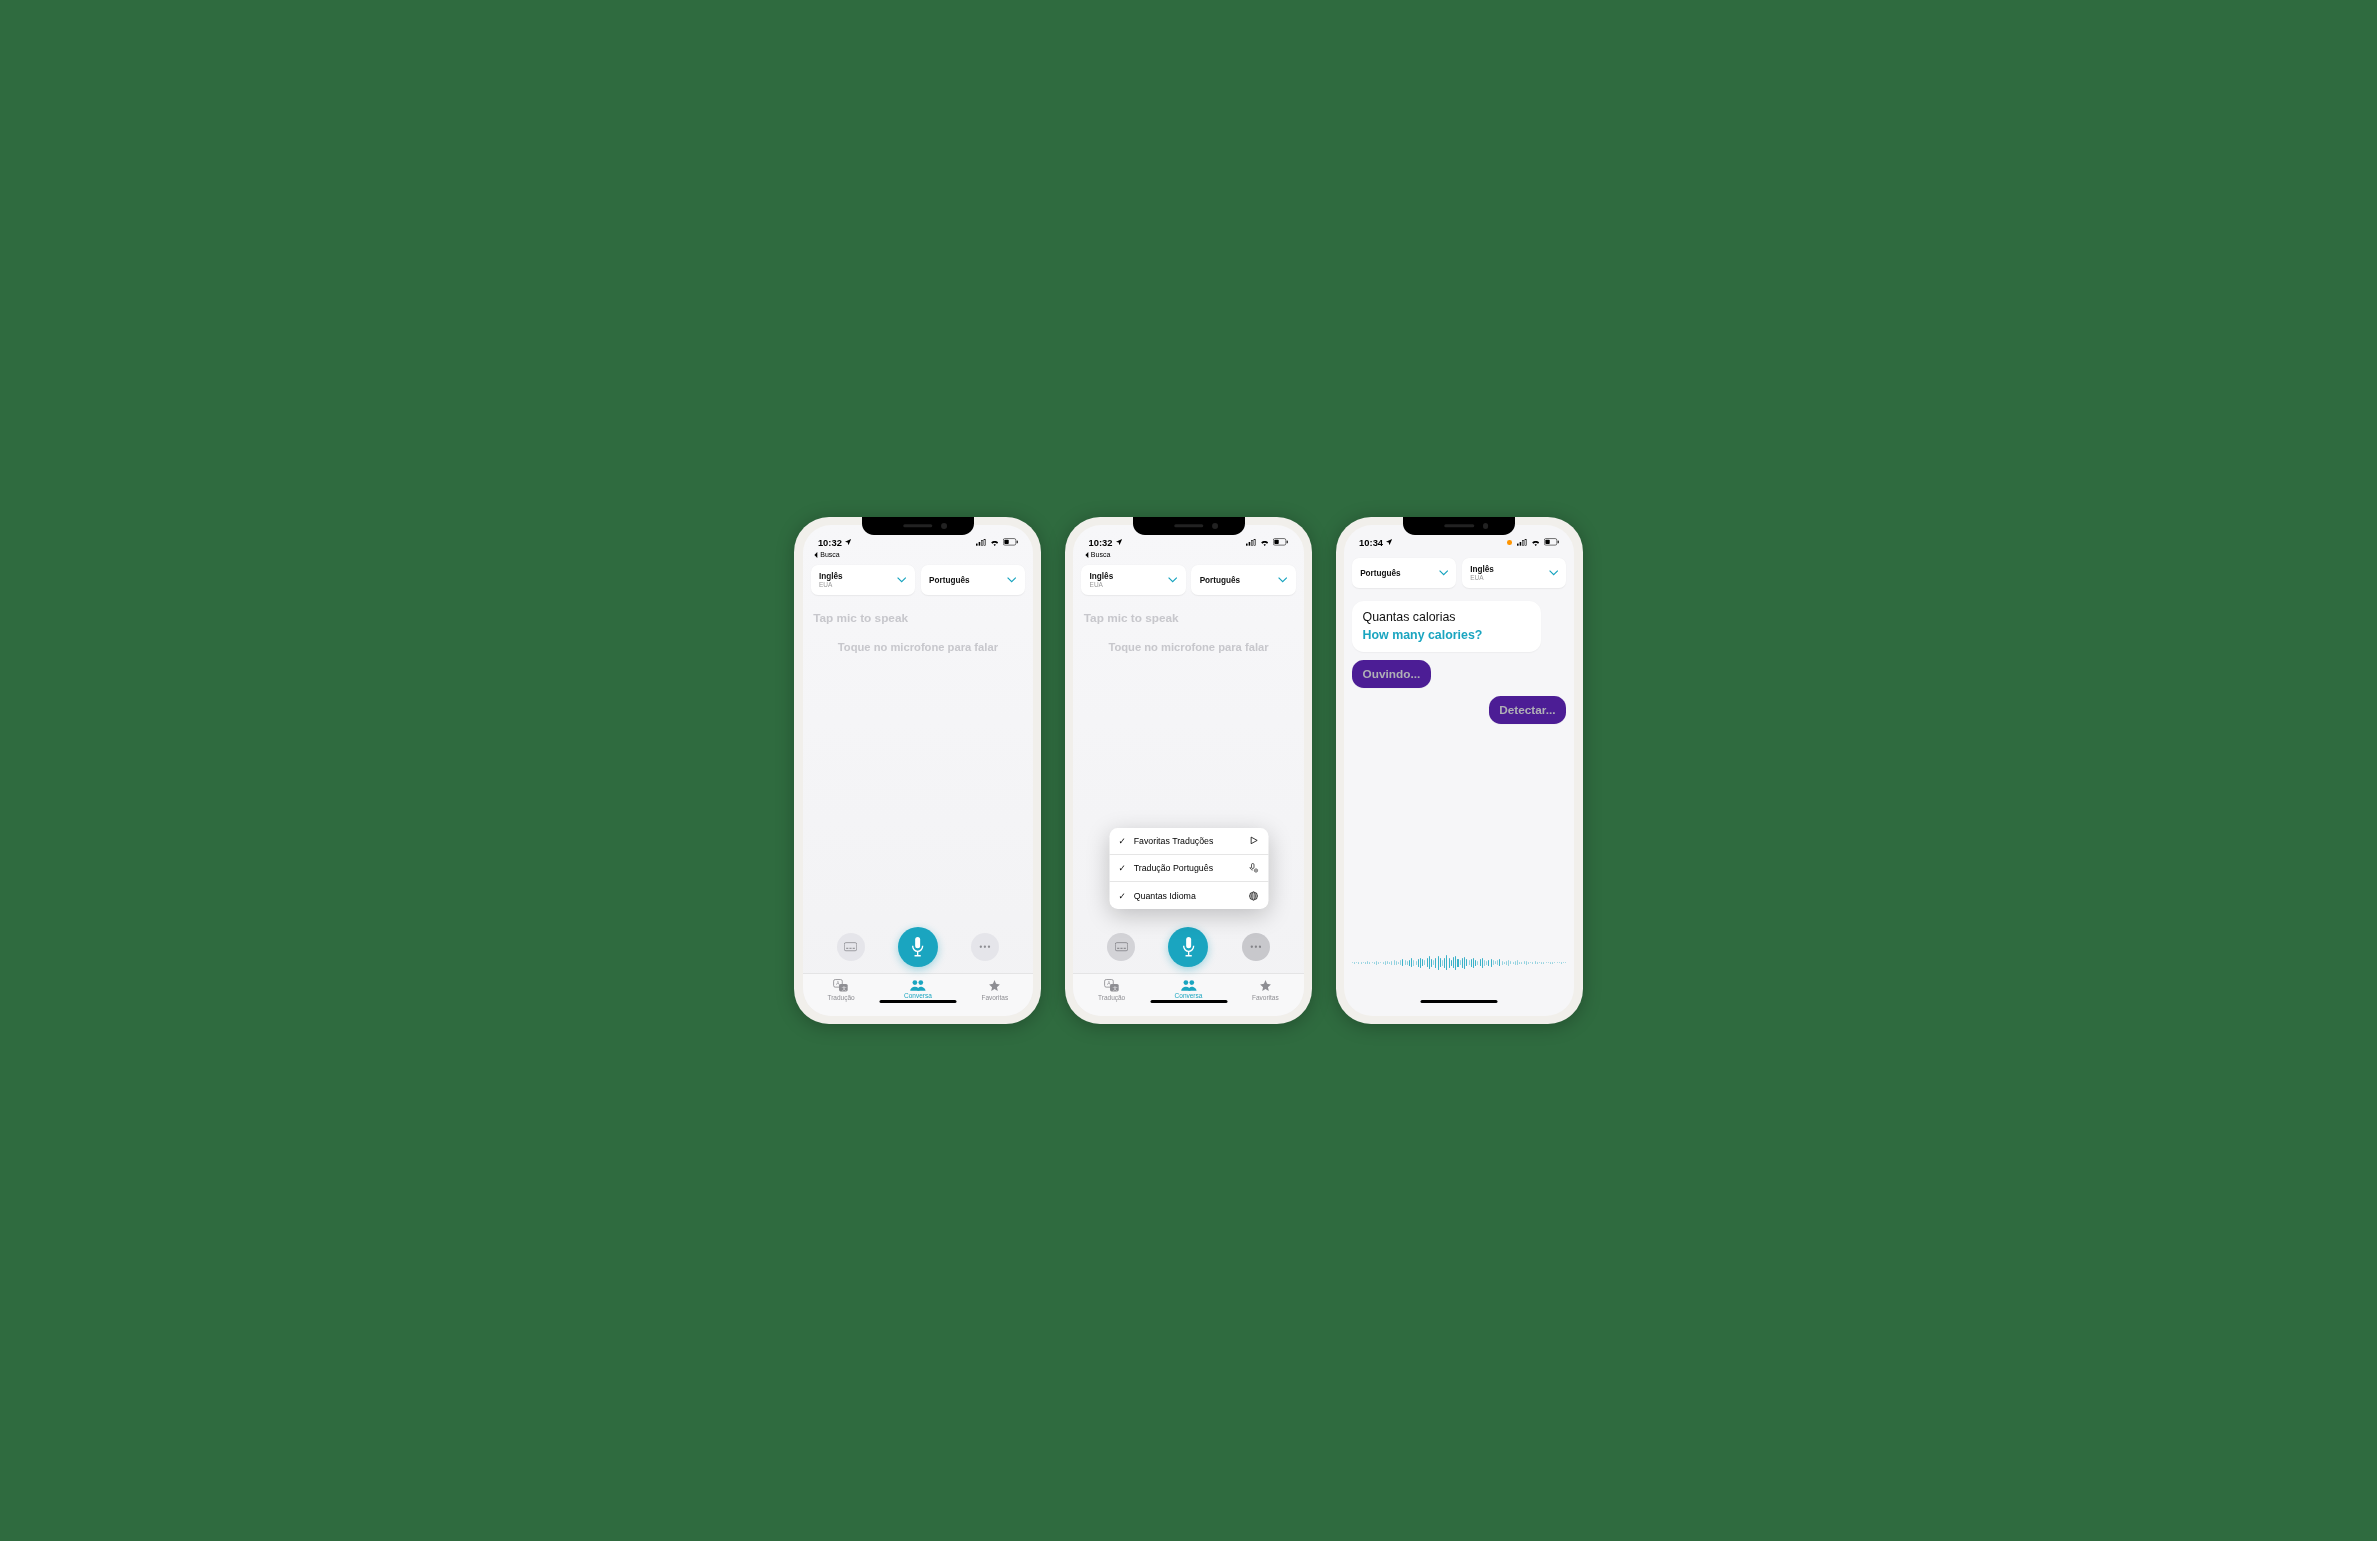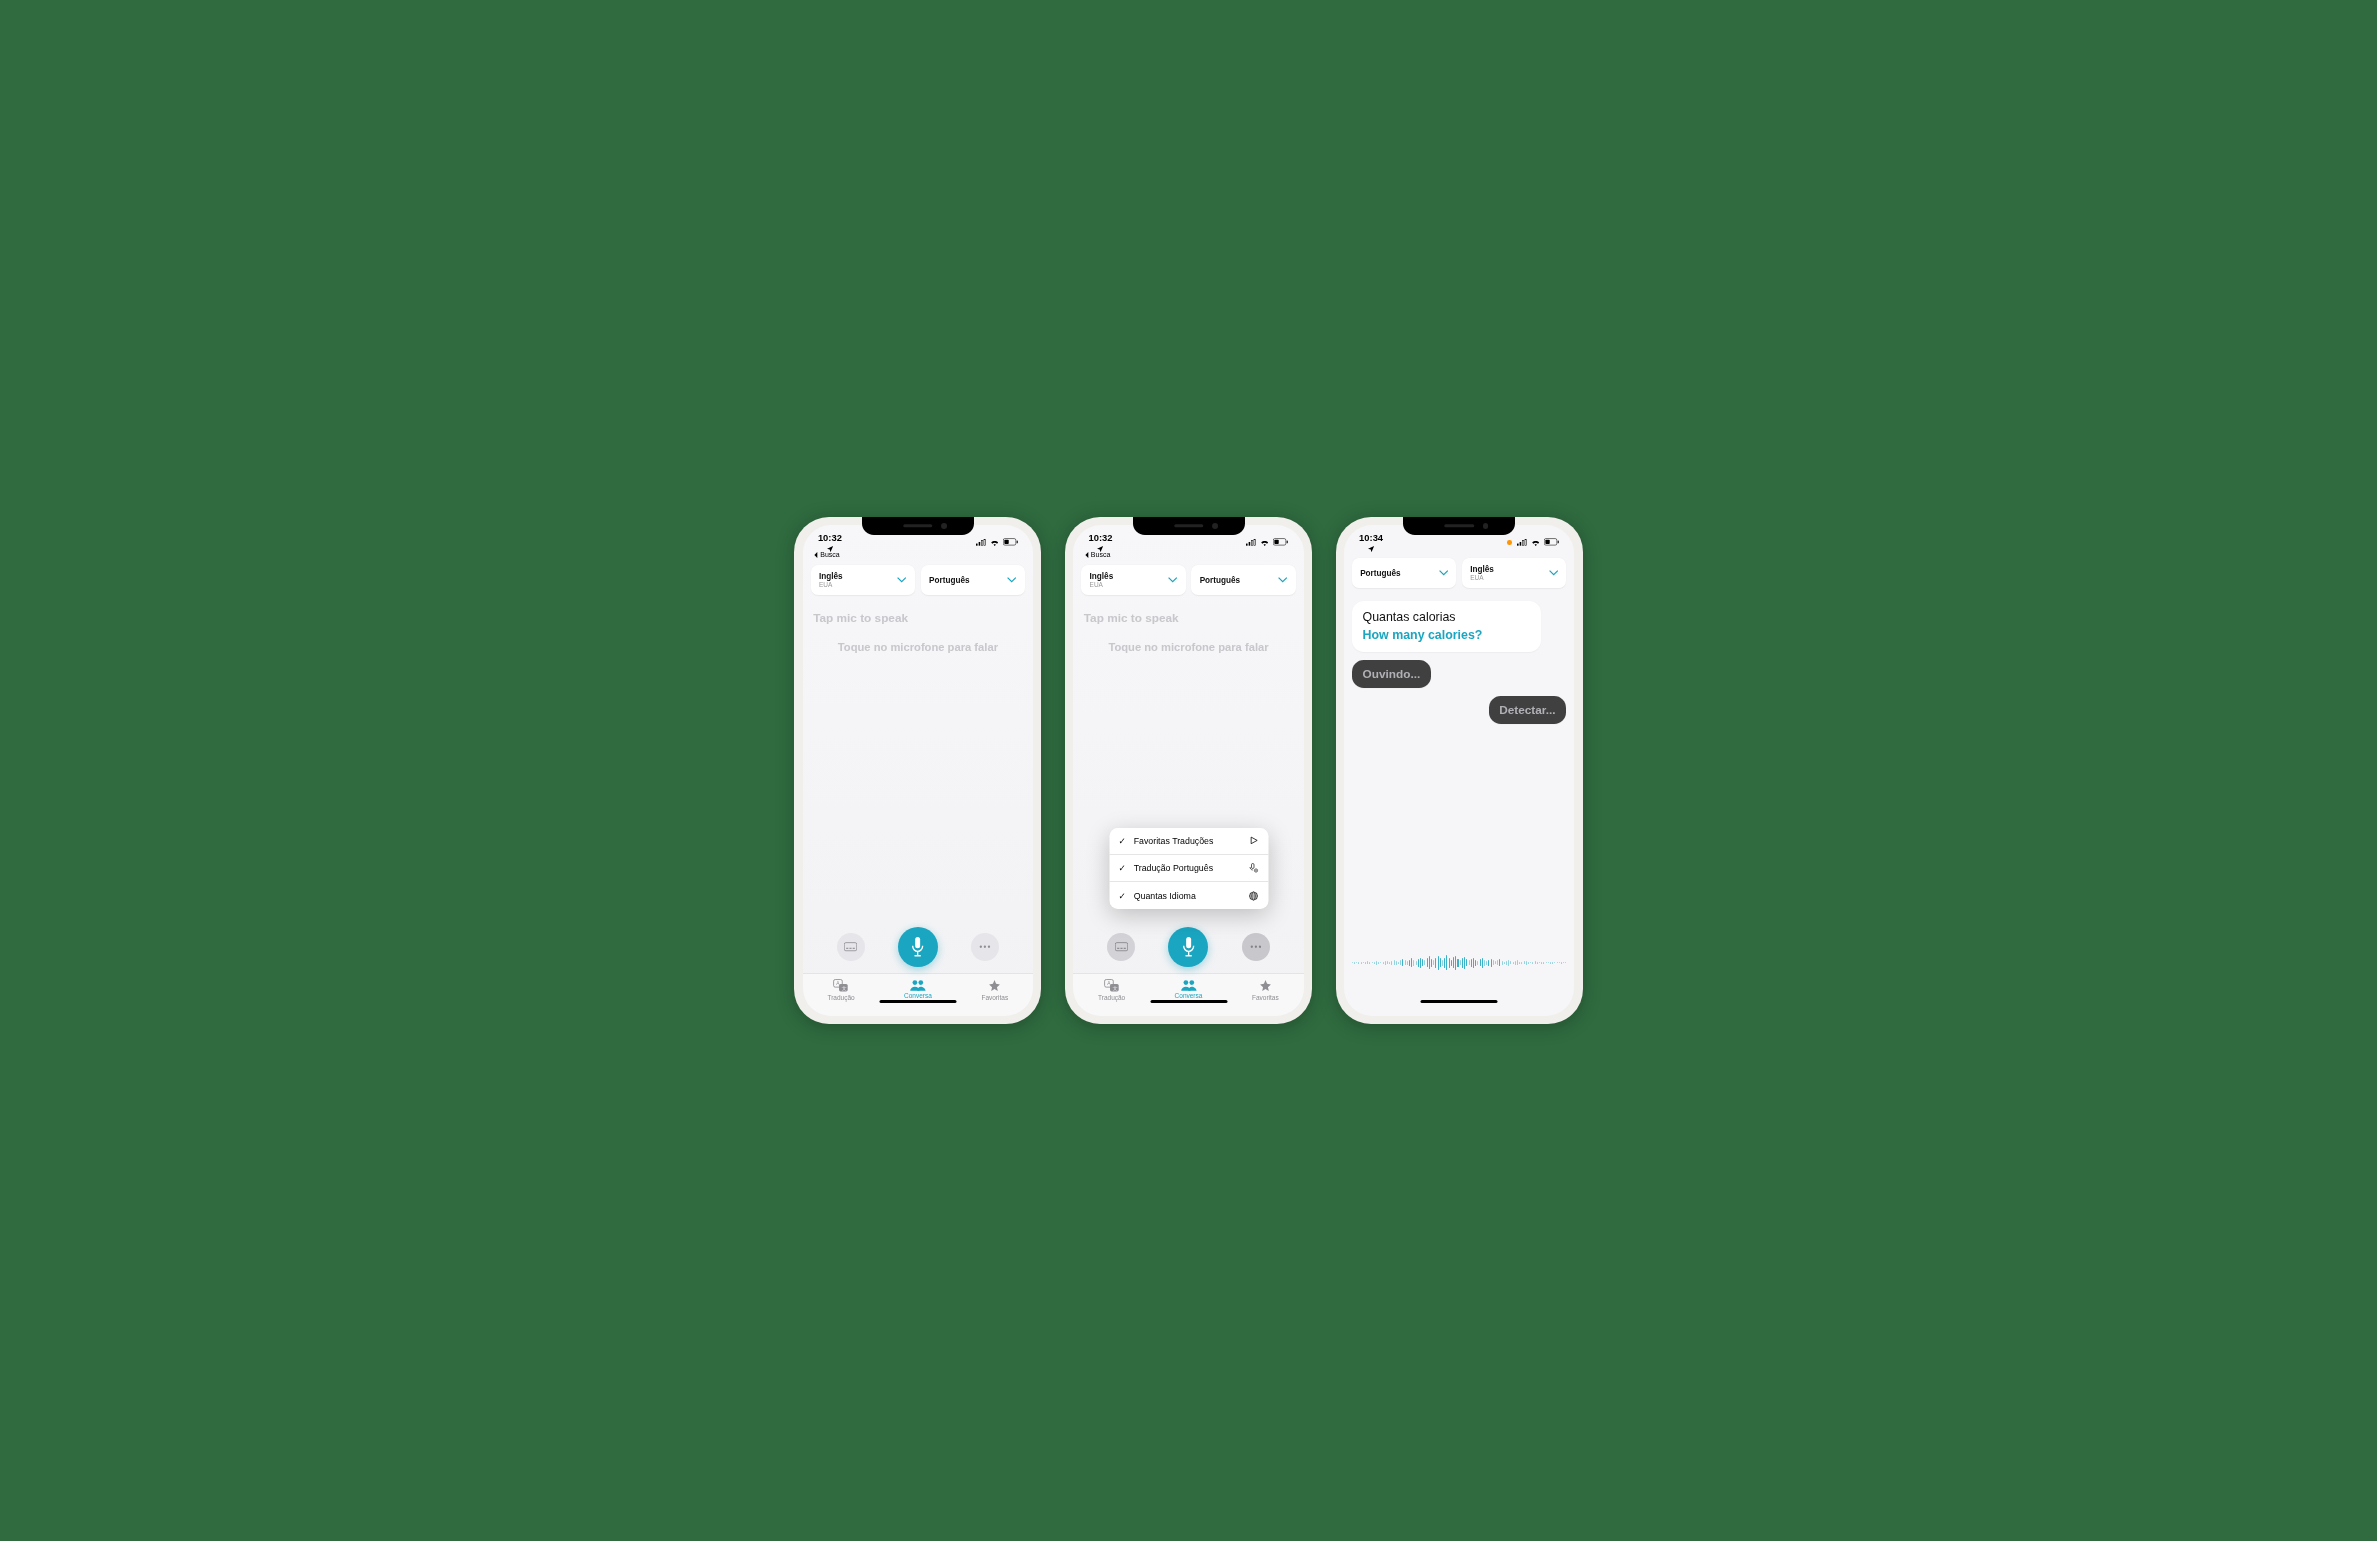--- a/index.html
+++ b/index.html
@@ -22,21 +22,21 @@
     width: 29.5px; height: 3.5px; background: #222; border-radius: 1.8px;
   }
   .notch::after {
     content: ''; position: absolute; left: calc(50% + 26.5px); top: 50%; transform: translate(-50%,-50%);
     width: 5.9px; height: 5.9px; background: #222; border-radius: 50%;
   }
   .status-bar {
     display: flex; justify-content: space-between; align-items: center;
     padding: 8.2px 15.3px 0 15.3px; height: 26px; font-weight: 600; font-size: 9.4px;
   }
-  .status-left { display: flex; align-items: center; gap: 2.4px; flex-direction: column; }
+  .status-left { display: flex; align-items: center; gap: 2.4px; }
   .status-right { display: flex; align-items: center; gap: 3.5px; }
   .icon-svg { display: inline-flex; }
   .back-link { font-size: 7px; padding: 0 11.8px 2.4px 11.8px; display: flex; align-items: center; gap: 1.2px; }
   .lang-row { display: flex; gap: 5.9px; padding: 4.7px 8.2px; }
   .lang-card {
     flex: 1; background: #fff; border-radius: 7px; padding: 7px 8.2px;
     display: flex; justify-content: space-between; align-items: center;
     box-shadow: 0 0.6px 1.2px rgba(0,0,0,0.06);
   }
   .lang-text { display: flex; flex-direction: column; }
@@ -82,21 +82,21 @@
   .popup-icon { color: #000; }
   .blurred .controls .circle-btn { filter: blur(0.6px) brightness(0.92); }
   
   .bubble-area { padding: 8.2px; display: flex; flex-direction: column; gap: 8.2px; }
   .bubble {
     background: #fff; border-radius: 11.8px; padding: 9.4px 10.6px; max-width: 88%;
     box-shadow: 0 0.6px 1.2px rgba(0,0,0,0.04);
   }
   .bubble .src { font-size: 12.4px; font-weight: 400; color: #111; }
   .bubble .dst { font-size: 12.4px; font-weight: 700; color: #1aa5c0; margin-top: 4px; }
-  .bubble.small { background: #404040; padding: 7px 10.6px; }
+  .bubble.small { background: #4c1d95; padding: 7px 10.6px; }
   .bubble.small .txt { font-size: 11.8px; font-weight: 600; color: #b0b0b6; }
   .bubble.right { align-self: flex-end; }
   .waveform { display: flex; align-items: center; justify-content: center; gap: 1.2px; padding: 9.4px 8.2px 53px 8.2px; height:35px; }
   .waveform span { width: 1.2px; background: #1aa5c0; border-radius: 0.6px; opacity: 0.45; }
   .orange-dot { width:4.7px; height:4.7px; border-radius:50%; background:#ff9500; margin-right:1.2px; }
 </style>
 </head>
 <body>
 
 <div class="phone">

